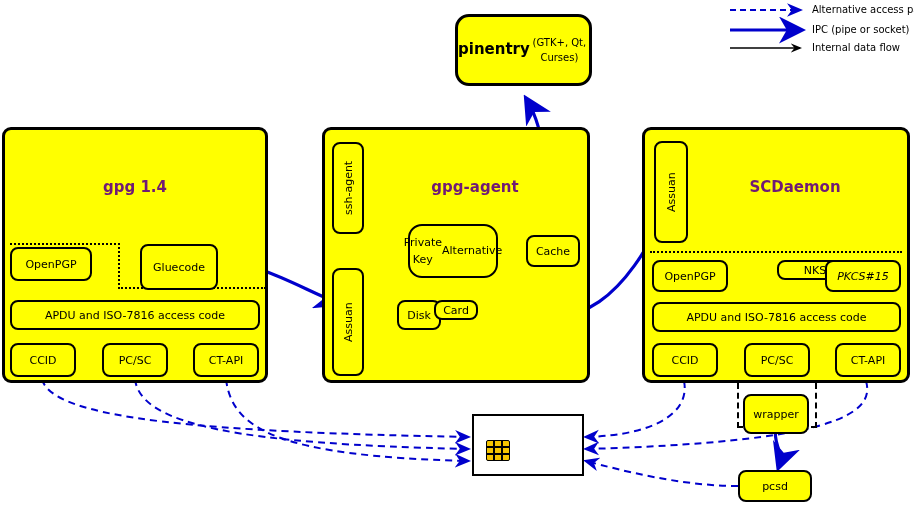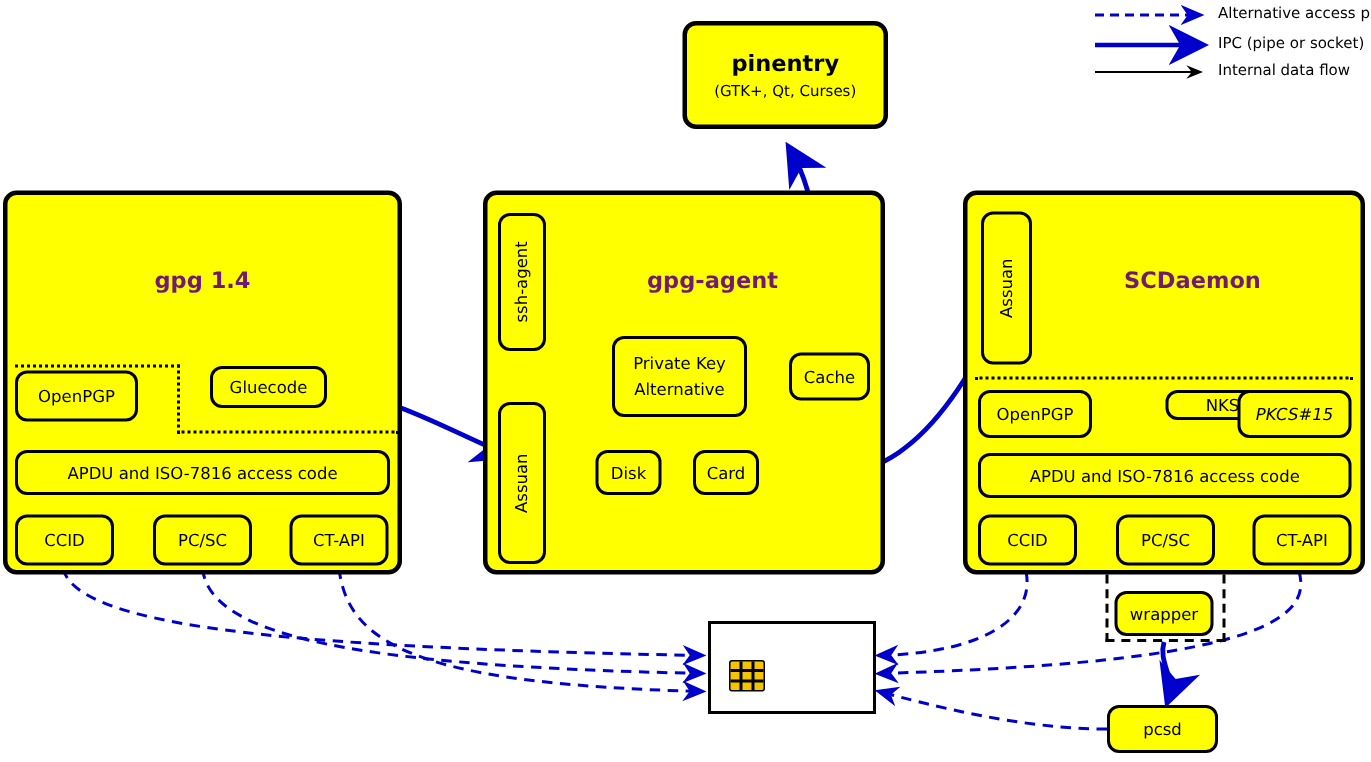--- a/index.html
+++ b/index.html
@@ -15,21 +15,21 @@
   .inner{border-radius:8px;font-size:11px;}
   .title{position:absolute;font-weight:bold;font-size:15px;color:#701a75;
          text-align:center;white-space:nowrap;}
   .vert{writing-mode:vertical-rl;transform:rotate(180deg);font-size:11px;}
   .dotregion{position:absolute;box-sizing:border-box;}
   .smartcard{position:absolute;background:#ffffff;border:2px solid #000;box-sizing:border-box;}
   .chip{position:absolute;background:#f5c400;border:1px solid #000;border-radius:2px;}
   .chip i{position:absolute;background:#000;display:block;}
   .legend-text{position:absolute;font-size:10px;color:#000;white-space:nowrap;}
   .pin-sub{font-size:10px;}
-  .twoline{flex-direction:column;line-height:1.55;}
+  .twoline{flex-direction:row;line-height:1.55;border-radius:14px;}
 </style>
 </head>
 <body>
 
 <div id="stage">
 
   <svg id="wires" viewBox="0 0 914 508">
     <defs>
       <marker id="mkBlueThick" markerWidth="9" markerHeight="9" refX="7" refY="4.5" orient="auto">
         <path d="M0,0 L9,4.5 L0,9 L2.6,4.5 Z" fill="#0000cc"></path>
@@ -99,42 +99,42 @@
   <div class="title" style="left:2px;top:178px;width:266px;">gpg 1.4</div>
 
   <div class="dotregion" style="left:10px;top:243px;width:110px;height:2px;
        border-top:2px dotted #000;"></div>
   <div class="dotregion" style="left:118px;top:243px;width:2px;height:46px;
        border-left:2px dotted #000;"></div>
   <div class="dotregion" style="left:118px;top:287px;width:148px;height:2px;
        border-top:2px dotted #000;"></div>
 
   <div class="box inner" style="left:10px;top:247px;width:82px;height:34px;">OpenPGP</div>
-  <div class="box inner" style="left:140px;top:244px;width:78px;height:28px;">Gluecode</div>
+  <div class="box inner" style="left:140px;top:244px;width:78px;height:46px;">Gluecode</div>
 
   <div class="box inner" style="left:10px;top:300px;width:250px;height:30px;">APDU and ISO-7816 access code</div>
 
   <div class="box inner" style="left:10px;top:343px;width:66px;height:34px;">CCID</div>
   <div class="box inner" style="left:102px;top:343px;width:66px;height:34px;">PC/SC</div>
   <div class="box inner" style="left:193px;top:343px;width:66px;height:34px;">CT-API</div>
 
   <div class="box outer" style="left:322px;top:127px;width:268px;height:256px;"></div>
   <div class="title" style="left:360px;top:178px;width:230px;">gpg-agent</div>
 
   <div class="box inner vert" style="left:332px;top:142px;width:32px;height:92px;">ssh-agent</div>
   <div class="box inner vert" style="left:332px;top:268px;width:32px;height:108px;">Assuan</div>
 
   <div class="box inner twoline" style="left:408px;top:224px;width:90px;height:54px;">
     <div>Private Key</div>
     <div>Alternative</div>
   </div>
 
   <div class="box inner" style="left:526px;top:235px;width:54px;height:32px;">Cache</div>
   <div class="box inner" style="left:397px;top:300px;width:44px;height:30px;">Disk</div>
-  <div class="box inner" style="left:462px;top:300px;width:44px;height:30px;">Card</div>
+  <div class="box inner" style="left:434px;top:300px;width:44px;height:20px;">Card</div>
 
   <div class="box outer" style="left:642px;top:127px;width:268px;height:256px;"></div>
   <div class="title" style="left:680px;top:178px;width:230px;">SCDaemon</div>
 
   <div class="box inner vert" style="left:654px;top:141px;width:34px;height:102px;">Assuan</div>
 
   <div class="dotregion" style="left:650px;top:251px;width:252px;height:2px;
        border-top:2px dotted #000;"></div>
 
   <div class="box inner" style="left:652px;top:260px;width:76px;height:32px;">OpenPGP</div>
@@ -142,21 +142,21 @@
   <div class="box inner" style="left:825px;top:260px;width:76px;height:32px;font-style:italic;">PKCS#15</div>
 
   <div class="box inner" style="left:652px;top:302px;width:249px;height:30px;">APDU and ISO-7816 access code</div>
 
   <div class="box inner" style="left:652px;top:343px;width:66px;height:34px;">CCID</div>
   <div class="box inner" style="left:744px;top:343px;width:66px;height:34px;">PC/SC</div>
   <div class="box inner" style="left:835px;top:343px;width:66px;height:34px;">CT-API</div>
 
   <div class="dotregion" style="left:737px;top:383px;width:80px;height:45px;
        border:2px dashed #000;border-top:none;"></div>
-  <div class="box inner" style="left:743px;top:394px;width:66px;height:30px;">wrapper</div>
+  <div class="box inner" style="left:743px;top:394px;width:66px;height:40px;">wrapper</div>
 
   <div class="box inner" style="left:738px;top:470px;width:74px;height:32px;">pcsd</div>
 
   <div class="smartcard" style="left:472px;top:414px;width:112px;height:62px;"></div>
   <div class="chip" style="left:486px;top:440px;width:22px;height:19px;">
     <i style="left:0;top:5px;width:22px;height:1.5px;"></i>
     <i style="left:0;top:12px;width:22px;height:1.5px;"></i>
     <i style="left:6px;top:0;width:1.5px;height:19px;"></i>
     <i style="left:14px;top:0;width:1.5px;height:19px;"></i>
   </div>

